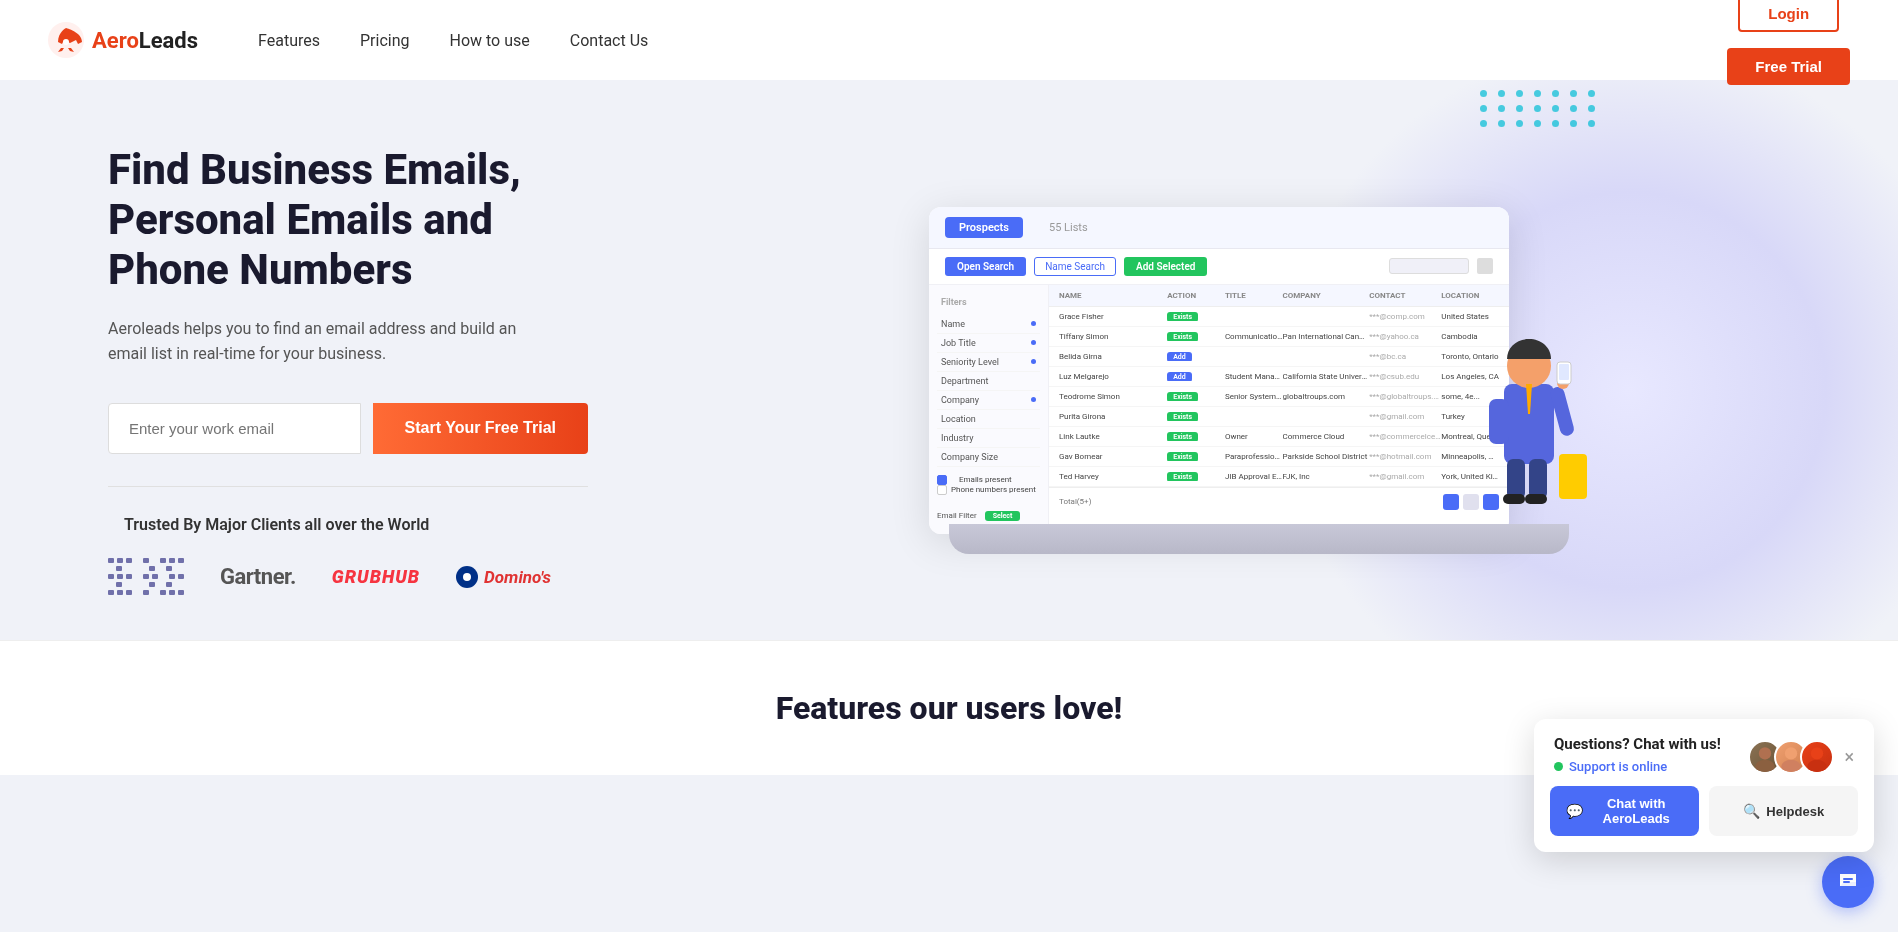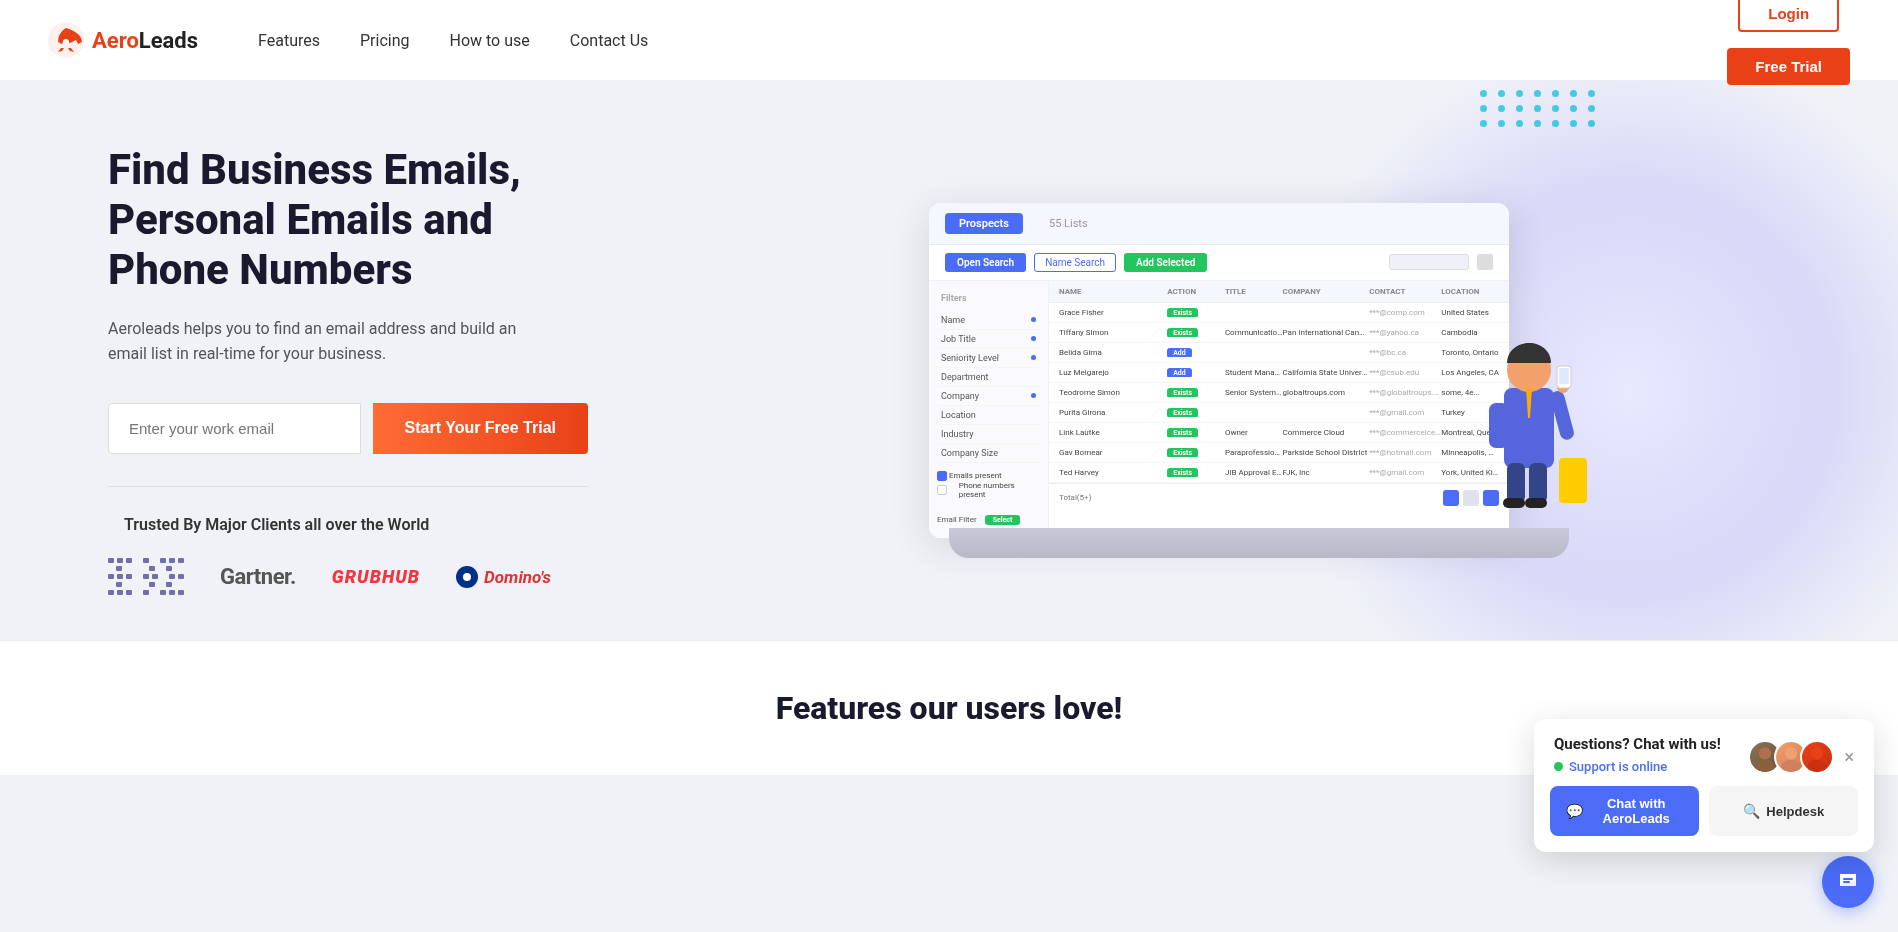--- a/index.html
+++ b/index.html
@@ -646,25 +646,25 @@
               </div>
             <div class="db-filter-item">
                 <span>Location</span>
               </div>
             <div class="db-filter-item">
                 <span>Industry</span>
               </div>
             <div class="db-filter-item">
                 <span>Company Size</span>
               </div>
-            <div style="margin-top:8px;display:flex;align-items:center;gap:2px;">
+            <div style="margin-top:8px;display:flex;align-items:center;gap:12px;">
               <div style="width:10px;height:10px;border:1px solid #4a6cf7;background:#4a6cf7;border-radius:2px;"></div>
               <span style="font-size:8px;color:#444;">Emails present</span>
             </div>
-            <div style="display:flex;align-items:center;gap:12px;">
+            <div style="display:flex;align-items:center;gap:4px;">
               <div style="width:10px;height:10px;border:1px solid #ccc;background:#fff;border-radius:2px;"></div>
               <span style="font-size:8px;color:#444;">Phone numbers present</span>
             </div>
             <div style="margin-top:8px;">
               <span style="font-size:8px;color:#555;">Email Filter</span>
               <span style="background:#22c55e;color:#fff;padding:1px 8px;border-radius:3px;font-size:7px;font-weight:700;margin-left:4px;">Select</span>
             </div>
           </div>
 
           <div class="db-table">

